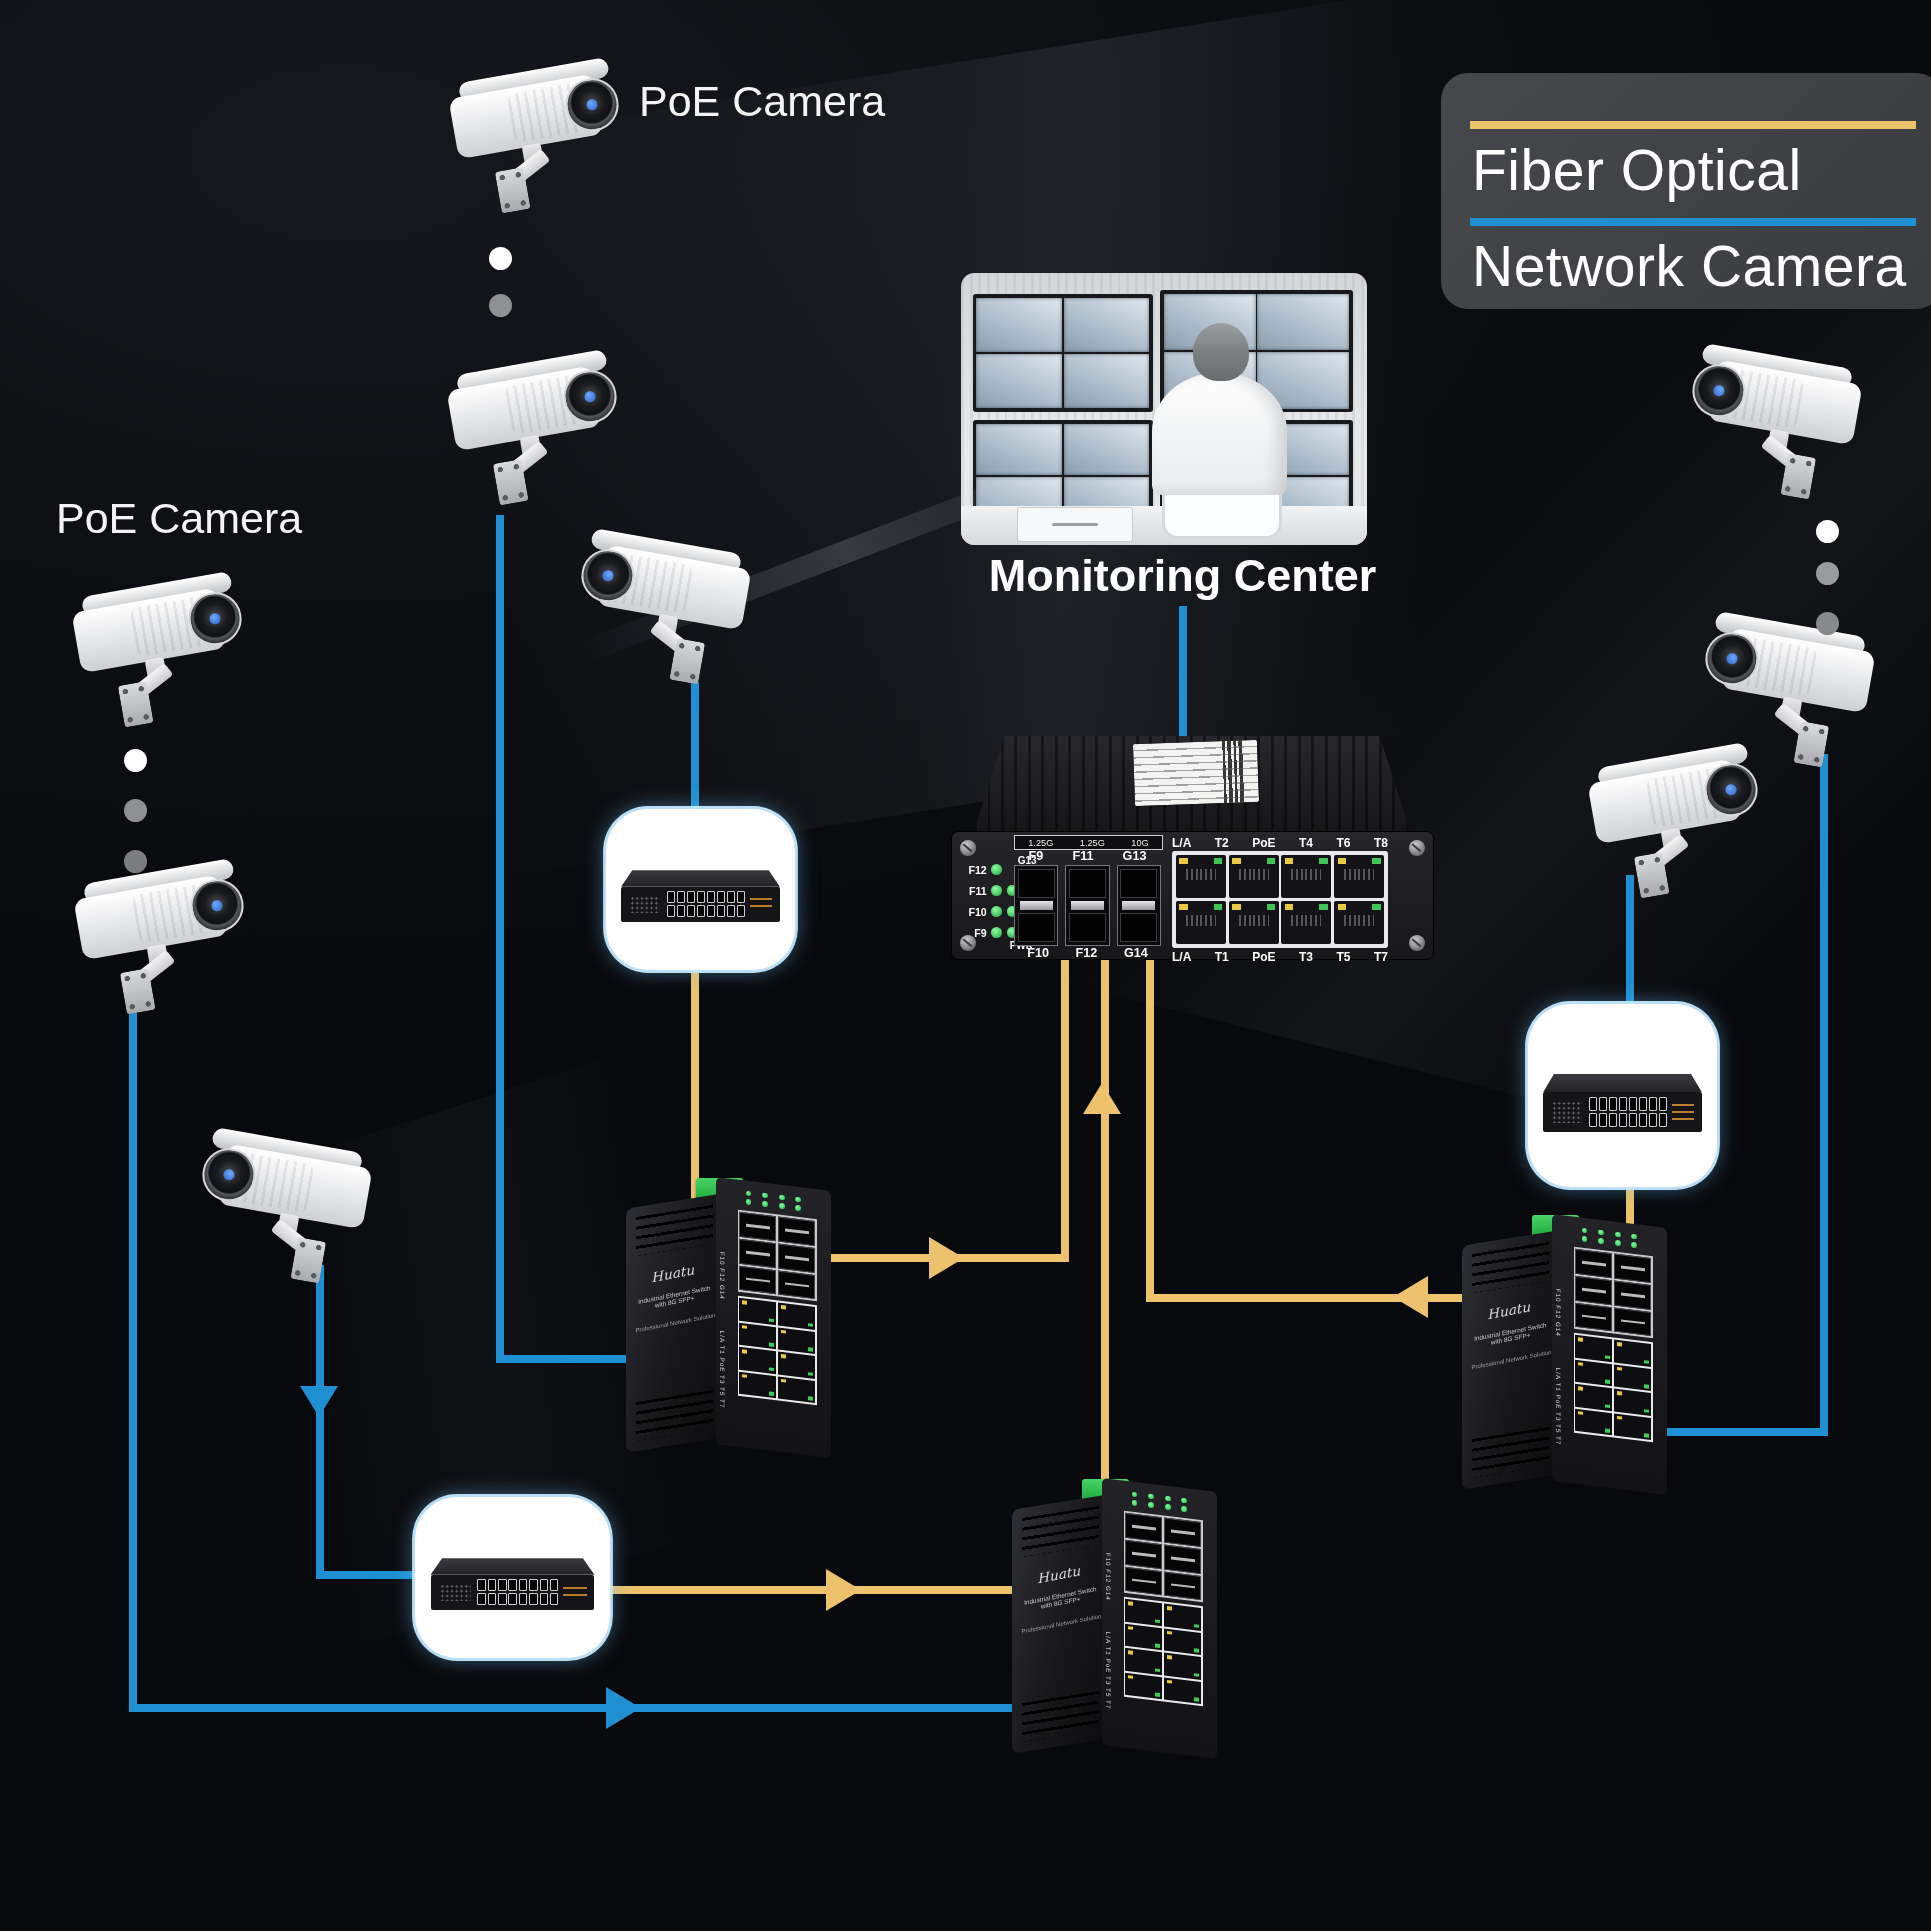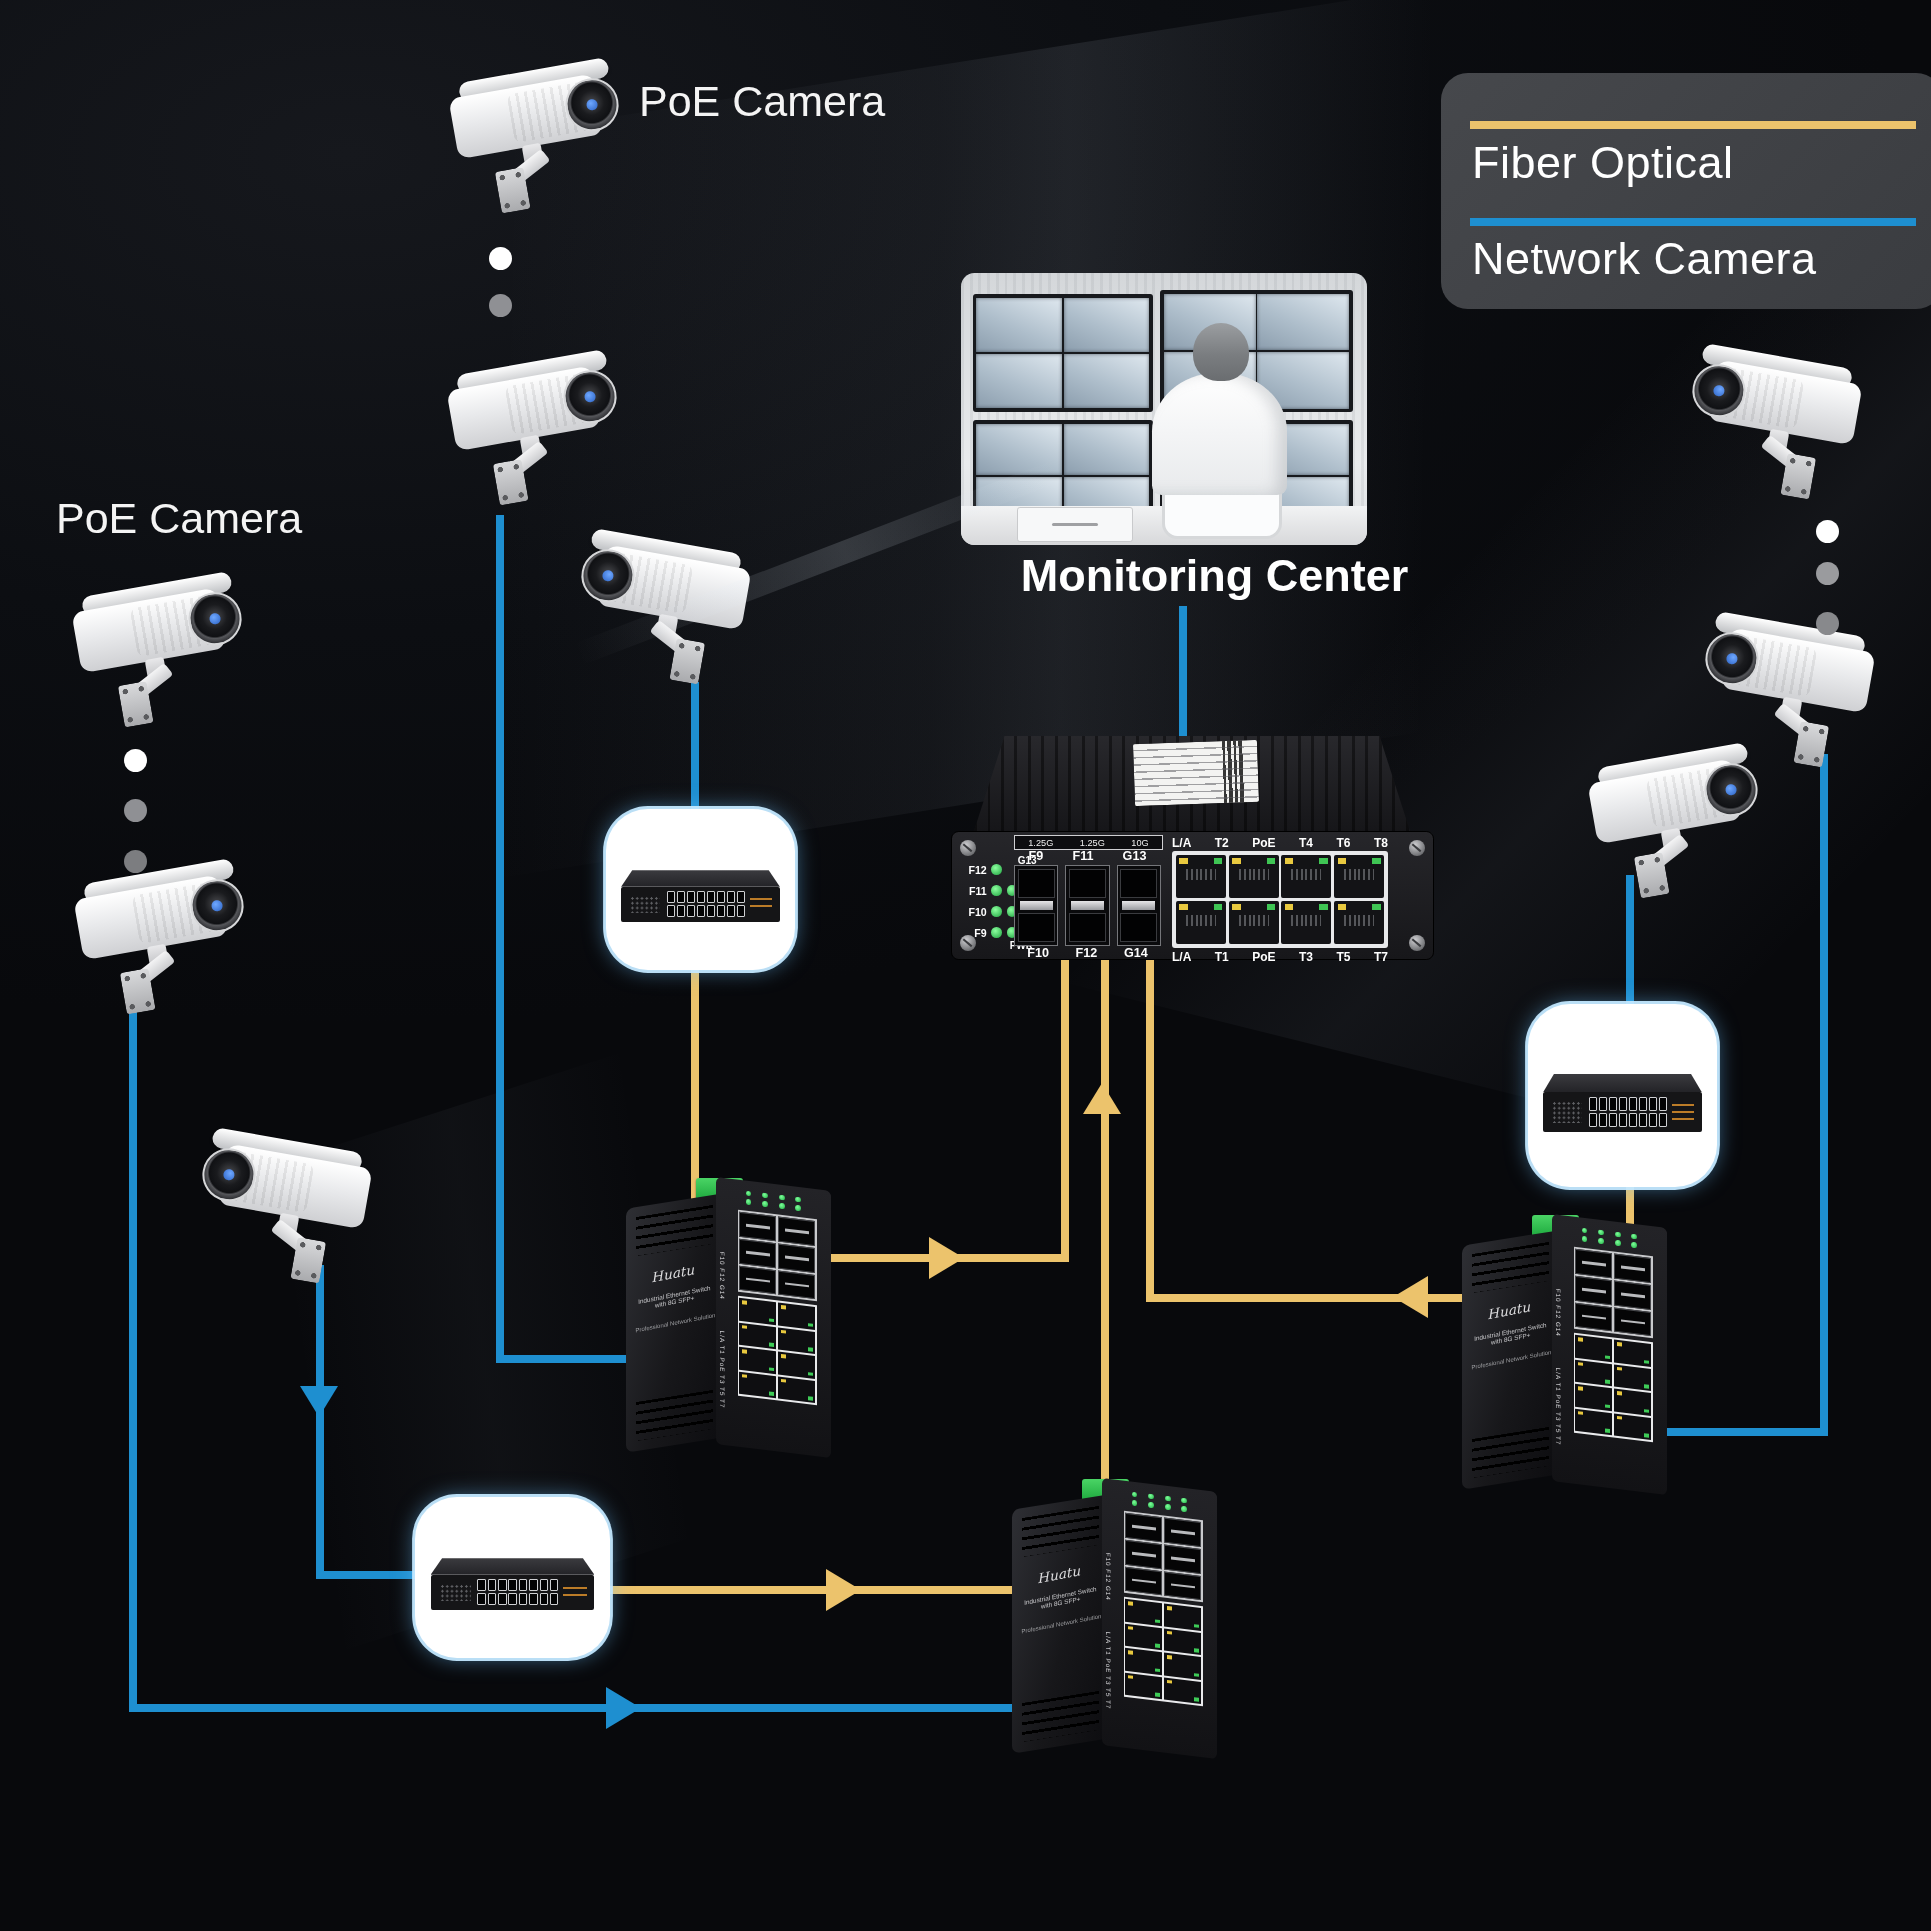--- a/index.html
+++ b/index.html
@@ -29,25 +29,25 @@
   .arw.b.r{border-left-color:#1e8fd0;} .arw.b.d{border-top-color:#1e8fd0;}
   .arw.y.r{border-left-color:#ecc36c;} .arw.y.l{border-right-color:#ecc36c;}
   .arw.y.u{border-bottom-color:#ecc36c;}
 
   .dot{position:absolute;width:23px;height:23px;border-radius:50%;}
 
   
   .legend{position:absolute;left:1441px;top:73px;width:502px;height:236px;border-radius:27px;
     background:linear-gradient(135deg,#46484c,#3a3c40);}
   .legend .bar{position:absolute;left:29px;width:446px;height:7.7px;}
-  .legend .txt{position:absolute;left:31px;font-size:45px;color:#fff;letter-spacing:0.5px;text-align:right;}
+  .legend .txt{position:absolute;left:31px;font-size:57px;color:#fff;letter-spacing:0.5px;text-align:right;}
 
   
   .poe-label{position:absolute;font-size:43px;color:#f4f4f4;}
-  .mc-label{position:absolute;left:1002px;top:550px;width:425px;text-align:center;font-size:45px;font-weight:bold;color:#fff;}
+  .mc-label{position:absolute;left:970px;top:550px;width:425px;text-align:center;font-size:45px;font-weight:bold;color:#fff;}
   .title{position:absolute;left:0;top:1798px;width:1931px;text-align:center;font-size:64px;font-weight:bold;color:#fff;}
 
   
   .cam{position:absolute;width:169px;height:154px;transform:rotate(-10deg);}
   .cam.flip{transform:scaleX(-1) rotate(-10deg);}
   .cam-hood{position:absolute;left:13.5px;top:11.6px;width:151px;height:20px;border-radius:10.6px;
     background:linear-gradient(#ffffff,#bfc1c4);box-shadow:0 1.9px 2.9px rgba(0,0,0,.35);}
   .cam-body{position:absolute;left:1.9px;top:26px;width:147px;height:61px;border-radius:11.6px;
     background:linear-gradient(180deg,#ffffff 0%,#e9eaec 45%,#cfd0d3 100%);}
   .cam-body::after{content:"";position:absolute;right:7.7px;top:5.8px;width:81px;height:49px;border-radius:7.7px;

